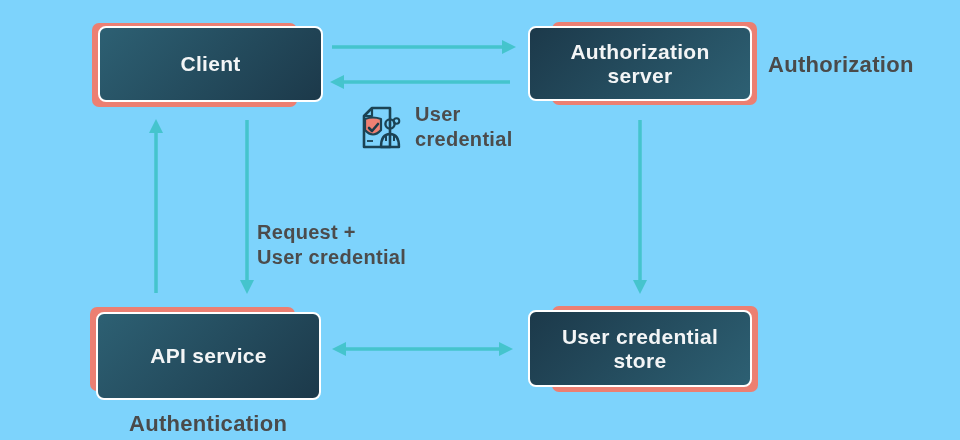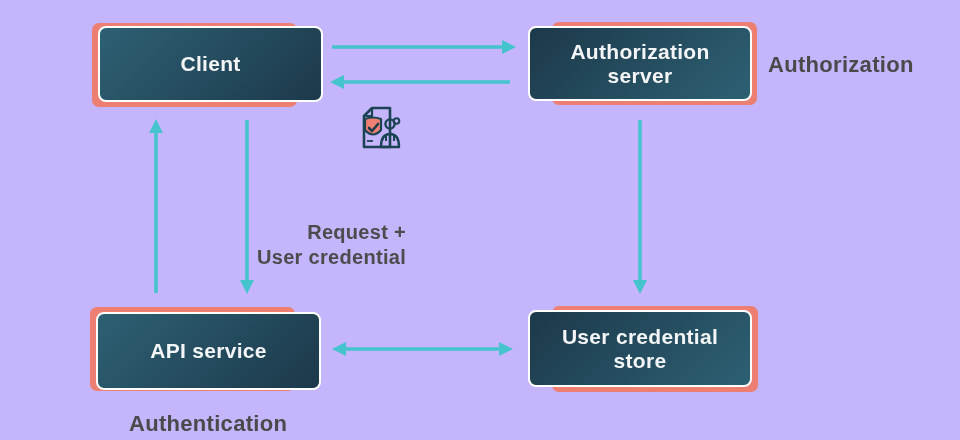--- a/index.html
+++ b/index.html
@@ -1,46 +1,46 @@
 <!DOCTYPE html>
 <html><head>
 <meta charset="utf-8">
 <style>
   html,body{margin:0;padding:0;background:#000;}
   .stage{
-    position:relative;width:960px;height:440px;background:#c4b5fd;overflow:hidden;
+    position:relative;width:960px;height:440px;background:#7dd3fc;overflow:hidden;
     font-family:"Liberation Sans",sans-serif;
   }
   .arrows{position:absolute;left:0;top:0;width:960px;height:440px;}
   .node-shadow{position:absolute;background:#ec7f72;border-radius:7px;}
   .node-body{
     position:absolute;border:2.5px solid #fff;border-radius:8px;
     display:flex;align-items:center;justify-content:center;
     color:#f3f5f6;font-size:21px;font-weight:bold;text-align:center;
     line-height:24px;white-space:pre-line;box-sizing:border-box;
     letter-spacing:0.3px;
   }
   .fill-left{background:linear-gradient(135deg,#2d6073 0%,#1c394a 100%);}
   .fill-right{background:linear-gradient(315deg,#2d6073 0%,#1c394a 100%);}
 
   .shadow-client{left:92px;top:23px;width:205px;height:84px;}
   .body-client{left:98px;top:26px;width:225px;height:76px;}
   .shadow-auth{left:552px;top:22px;width:205px;height:83px;}
   .body-auth{left:528px;top:26px;width:224px;height:75px;}
   .shadow-api{left:90px;top:307px;width:205px;height:84px;}
-  .body-api{left:96px;top:312px;width:225px;height:78px;}
+  .body-api{left:96px;top:312px;width:225px;height:88px;}
   .shadow-store{left:552px;top:306px;width:206px;height:86px;}
   .body-store{left:528px;top:310px;width:224px;height:77px;}
 
   .edge-label{
     position:absolute;color:#4c4c4c;font-weight:bold;font-size:20px;
     line-height:25px;white-space:pre-line;letter-spacing:0.3px;
   }
   .lbl-user-credential{left:415px;top:102px;}
-  .lbl-request{left:257px;top:220px;text-align:right;}
+  .lbl-request{left:257px;top:220px;}
   .region-label{
     position:absolute;color:#4a4a4a;font-weight:bold;font-size:22px;
     letter-spacing:0.3px;
   }
   .lbl-authorization{left:768px;top:52px;}
   .lbl-authentication{left:129px;top:395px;margin-top:16px;}
   .credential-icon{position:absolute;left:350px;top:101px;}
 </style>
 </head>
 <body>
@@ -114,18 +114,20 @@
     <path d="M 17 40 L 23 40" stroke="#1b4354" stroke-width="1.8"></path>
     <path d="M 15 15 Q 23 12 31 15 L 31 26 Q 23 35 15 26 Z" fill="#ee8073" stroke="#1b4354" stroke-width="2.2" stroke-linejoin="round" transform="translate(0,3)"></path>
     <path d="M 19 24 L 22 27 L 28 20" fill="none" stroke="#1b3a4a" stroke-width="2.6" stroke-linecap="round" stroke-linejoin="round" transform="translate(0,3)"></path>
     <circle cx="40" cy="23" r="4.6" fill="none" stroke="#1b4354" stroke-width="2.4"></circle>
     <circle cx="46.5" cy="20" r="2.8" fill="none" stroke="#1b4354" stroke-width="2"></circle>
     <path d="M 31 46 Q 31 33 40 33 Q 49 33 49 46 Z" fill="none" stroke="#1b4354" stroke-width="2.4" stroke-linejoin="round"></path>
     <path d="M 36 34 L 36 40 M 44 34 L 44 40" fill="none" stroke="#1b4354" stroke-width="2"></path>
   </svg>
 
   
+  <div class="edge-label lbl-user-credential">User
+credential</div>
   <div class="edge-label lbl-request">Request +
 User credential</div>
   <div class="region-label lbl-authorization">Authorization</div>
   <div class="region-label lbl-authentication">Authentication</div>
 
 </div>
 
 </body></html>

